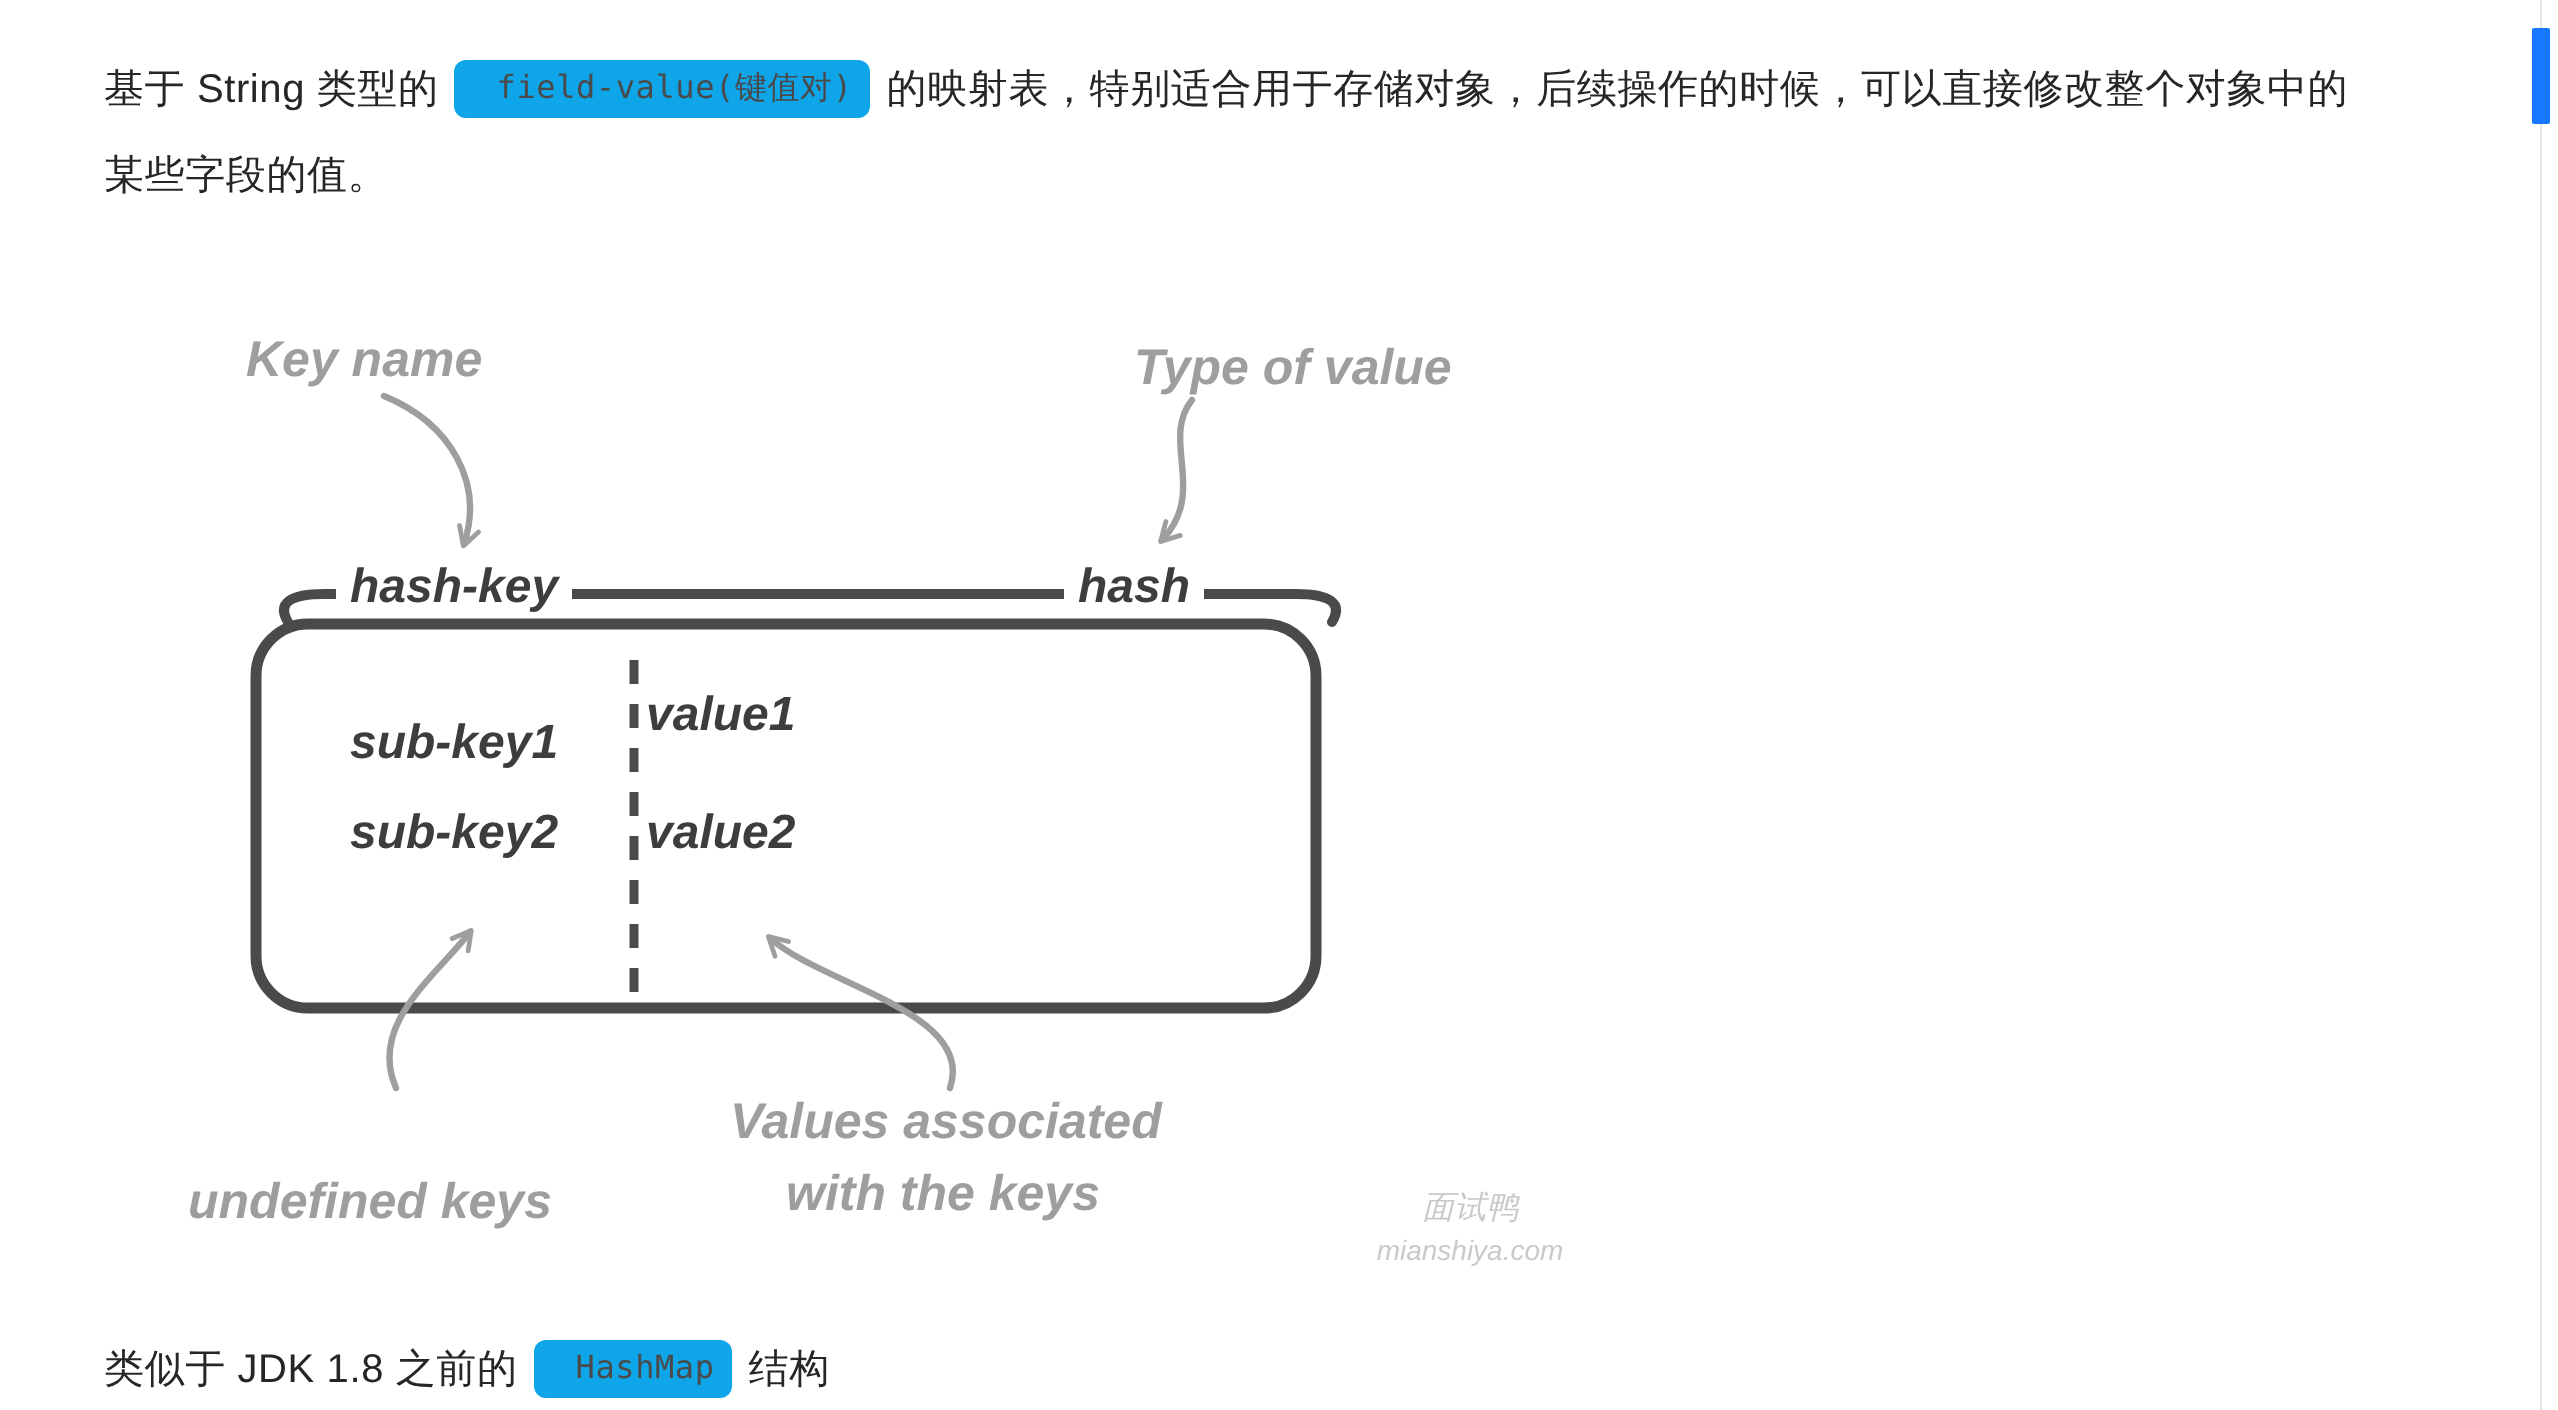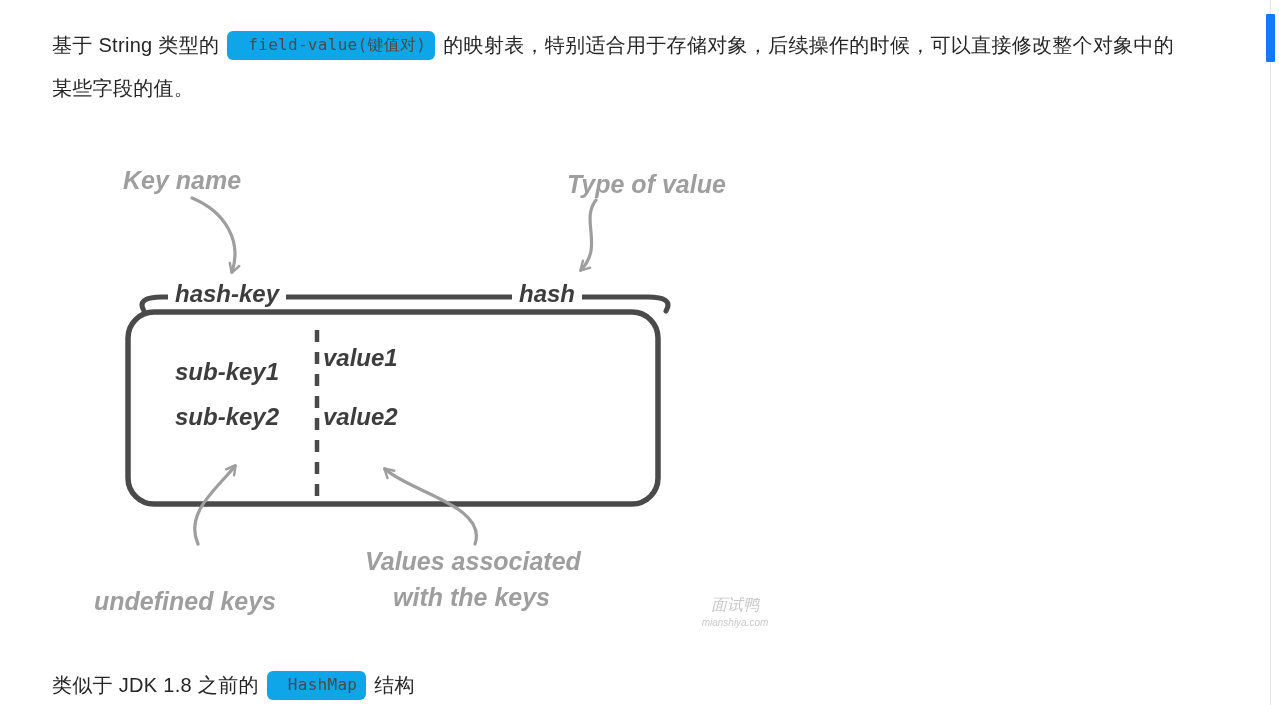--- a/index.html
+++ b/index.html
@@ -62,21 +62,21 @@
   .watermark {
     position: absolute;
     left: 590px;
     top: 444px;
     width: 130px;
     text-align: center;
     color: #c9c9c9;
     line-height: 1.35;
   }
   .watermark .wm1 { font-size: 16px; }
-  .watermark .wm2 { font-size: 10px; }
+  .watermark .wm2 { font-size: 14px; }
 
   
   .scroll-rail {
     position: absolute;
     right: 8px;
     top: 0;
     bottom: 0;
     width: 1px;
     background: #e3e3e3;
   }
@@ -115,21 +115,21 @@
       <path d="M 112 48 C 146 62 162 92 152 122" fill="none" stroke="#9e9e9e" stroke-width="3.2" stroke-linecap="round" marker-end="url(#ah)"></path>
       <path d="M 516 50 C 500 70 524 96 501 120" fill="none" stroke="#9e9e9e" stroke-width="3.2" stroke-linecap="round" marker-end="url(#ah)"></path>
       <path d="M 118 394 C 104 362 138 338 155 316" fill="none" stroke="#9e9e9e" stroke-width="3.2" stroke-linecap="round" marker-end="url(#ah)"></path>
       <path d="M 395 394 C 408 356 330 342 305 319" fill="none" stroke="#9e9e9e" stroke-width="3.2" stroke-linecap="round" marker-end="url(#ah)"></path>
     </svg>
 
     <div class="lbl gray" style="left:43px; top:16px;">Key name</div>
     <div class="lbl gray" style="left:455px; top:20px;margin-left:32px;">Type of value</div>
 
     <div class="lbl dark online" style="left:88px; top:130px;text-align:right;">hash-key</div>
-    <div class="lbl dark online" style="left:432px; top:130px;">hash</div>
+    <div class="lbl dark online" style="left:452px; top:130px;">hash</div>
 
     <div class="lbl dark" style="left:95px; top:208px;">sub-key1</div>
     <div class="lbl dark" style="left:243px; top:194px;">value1</div>
     <div class="lbl dark" style="left:95px; top:253px;">sub-key2</div>
     <div class="lbl dark" style="left:243px; top:253px;">value2</div>
 
     <div class="lbl gray" style="left:14px; top:437px;">undefined keys</div>
     <div class="lbl gray" style="left:313px; top:433px;">with the keys</div>
     <div class="lbl gray" style="left:285px; top:397px;">Values associated</div>
 

